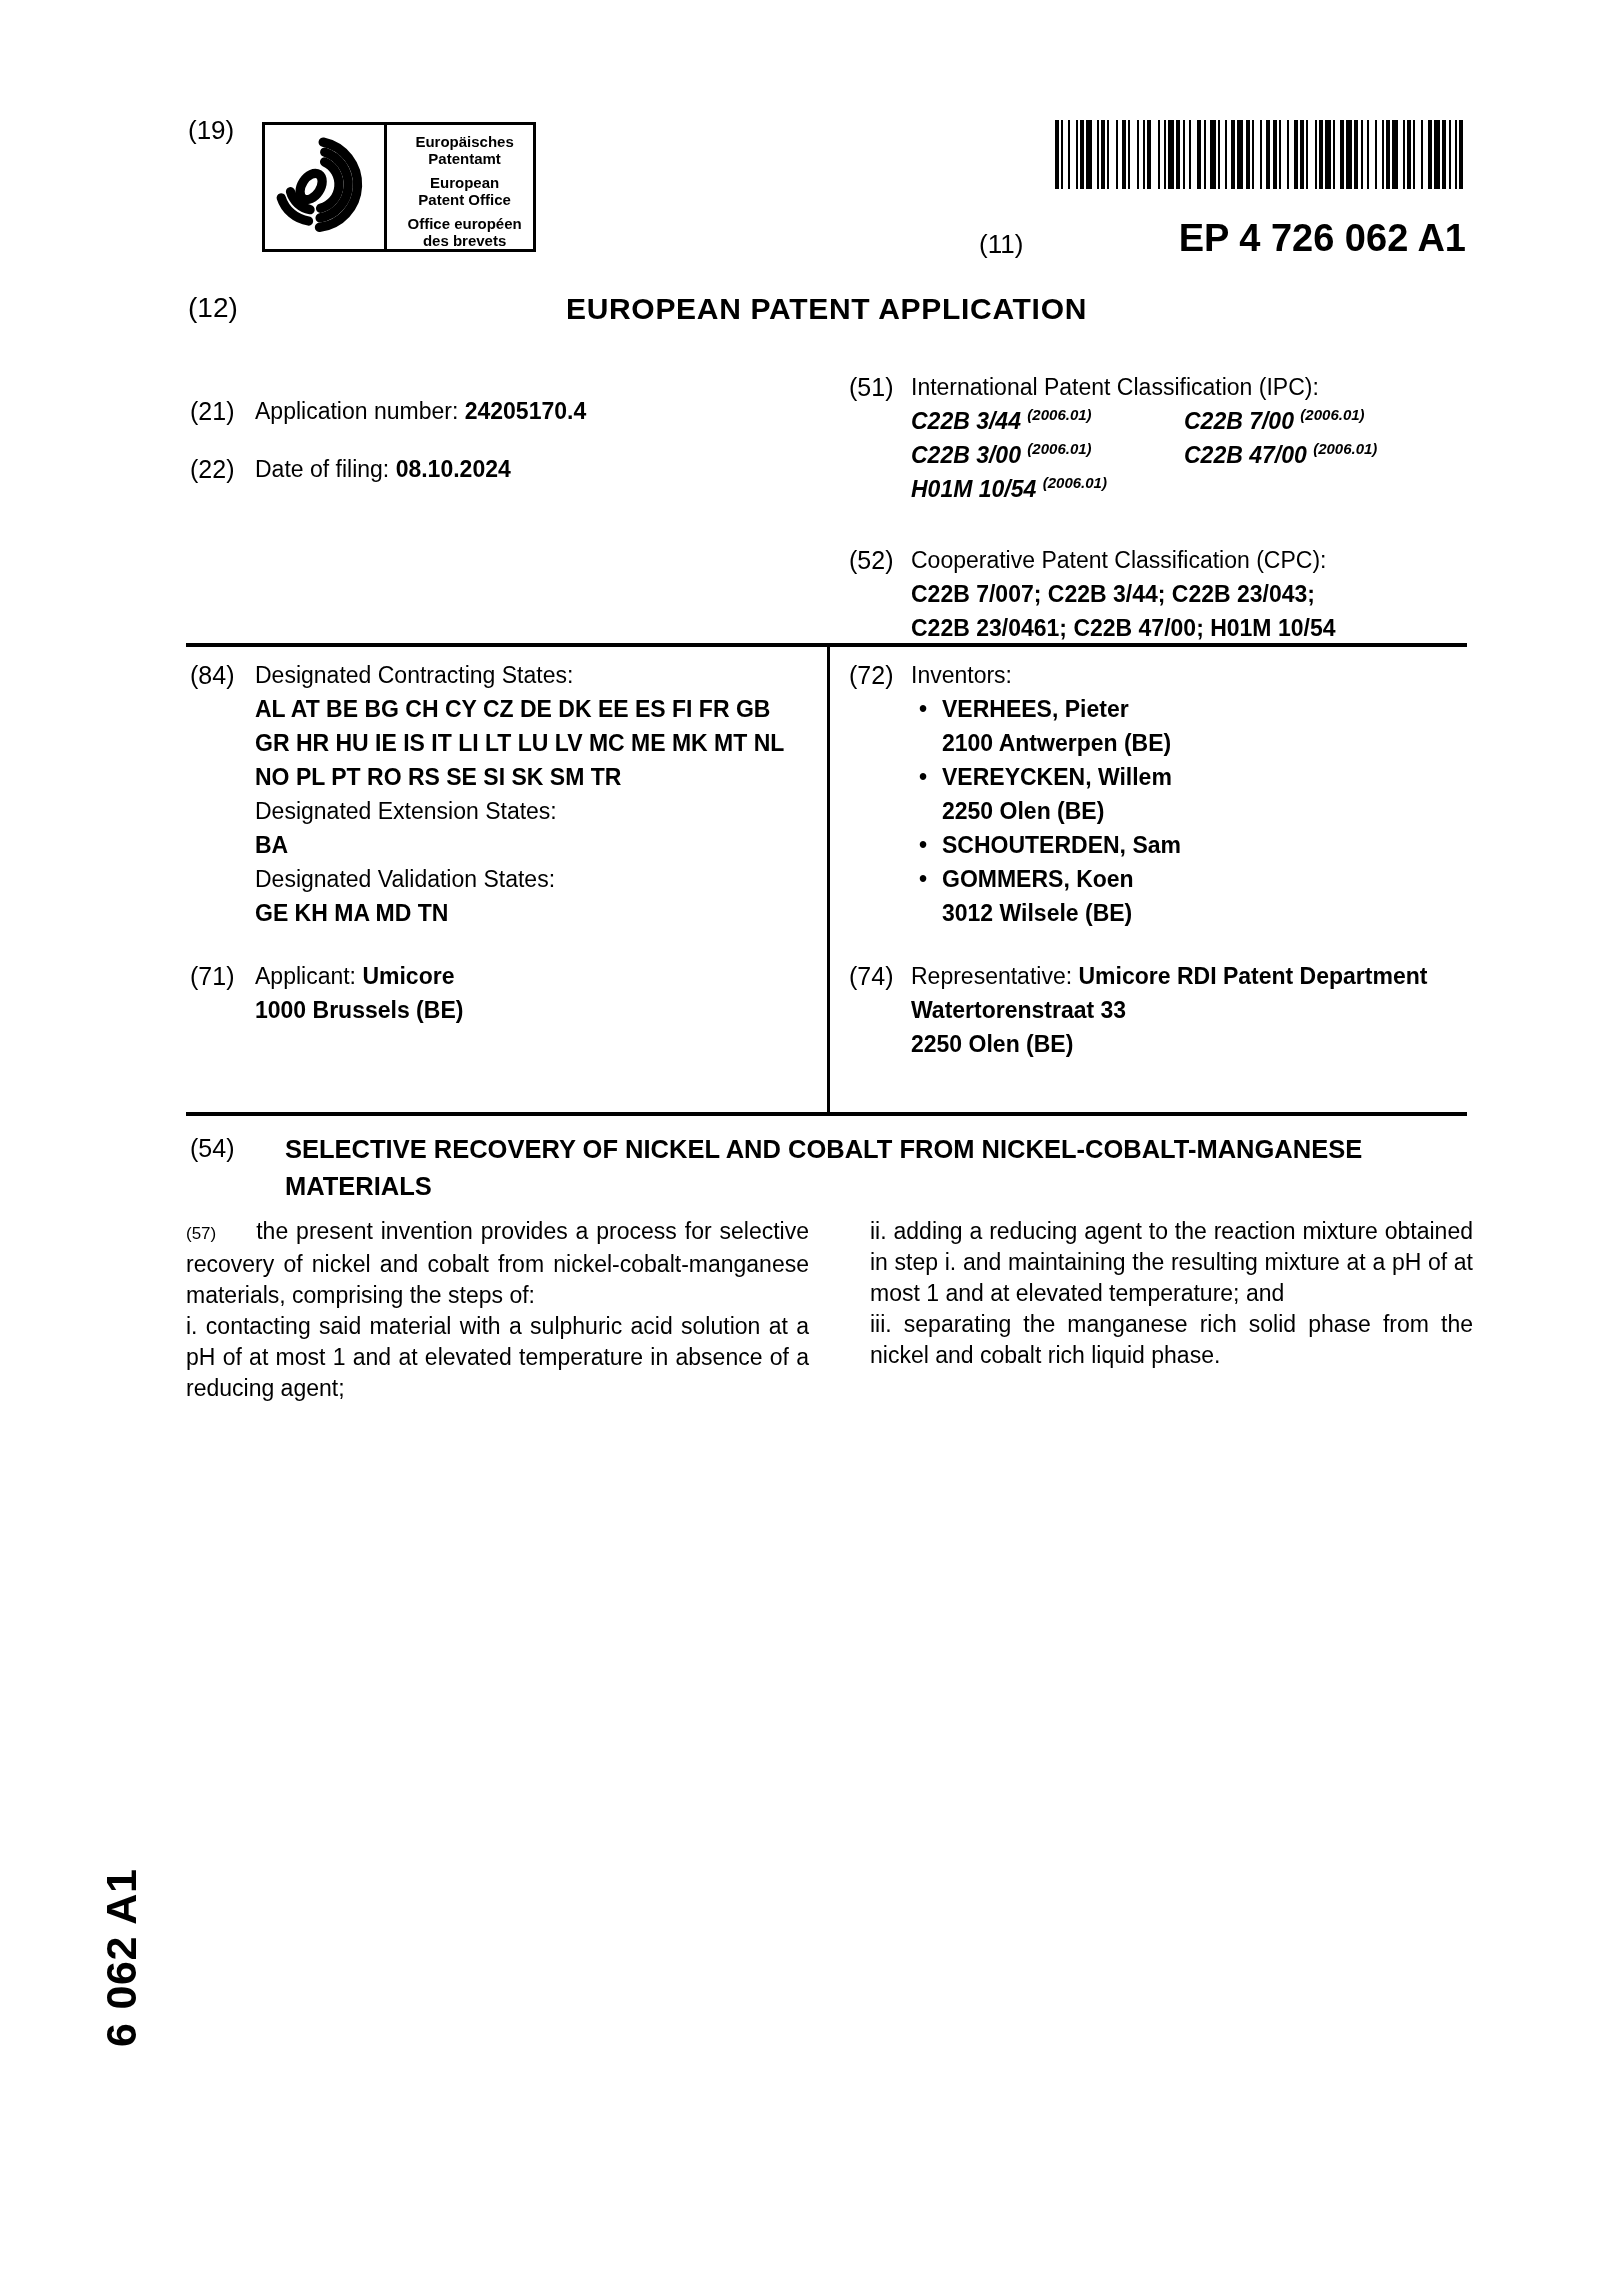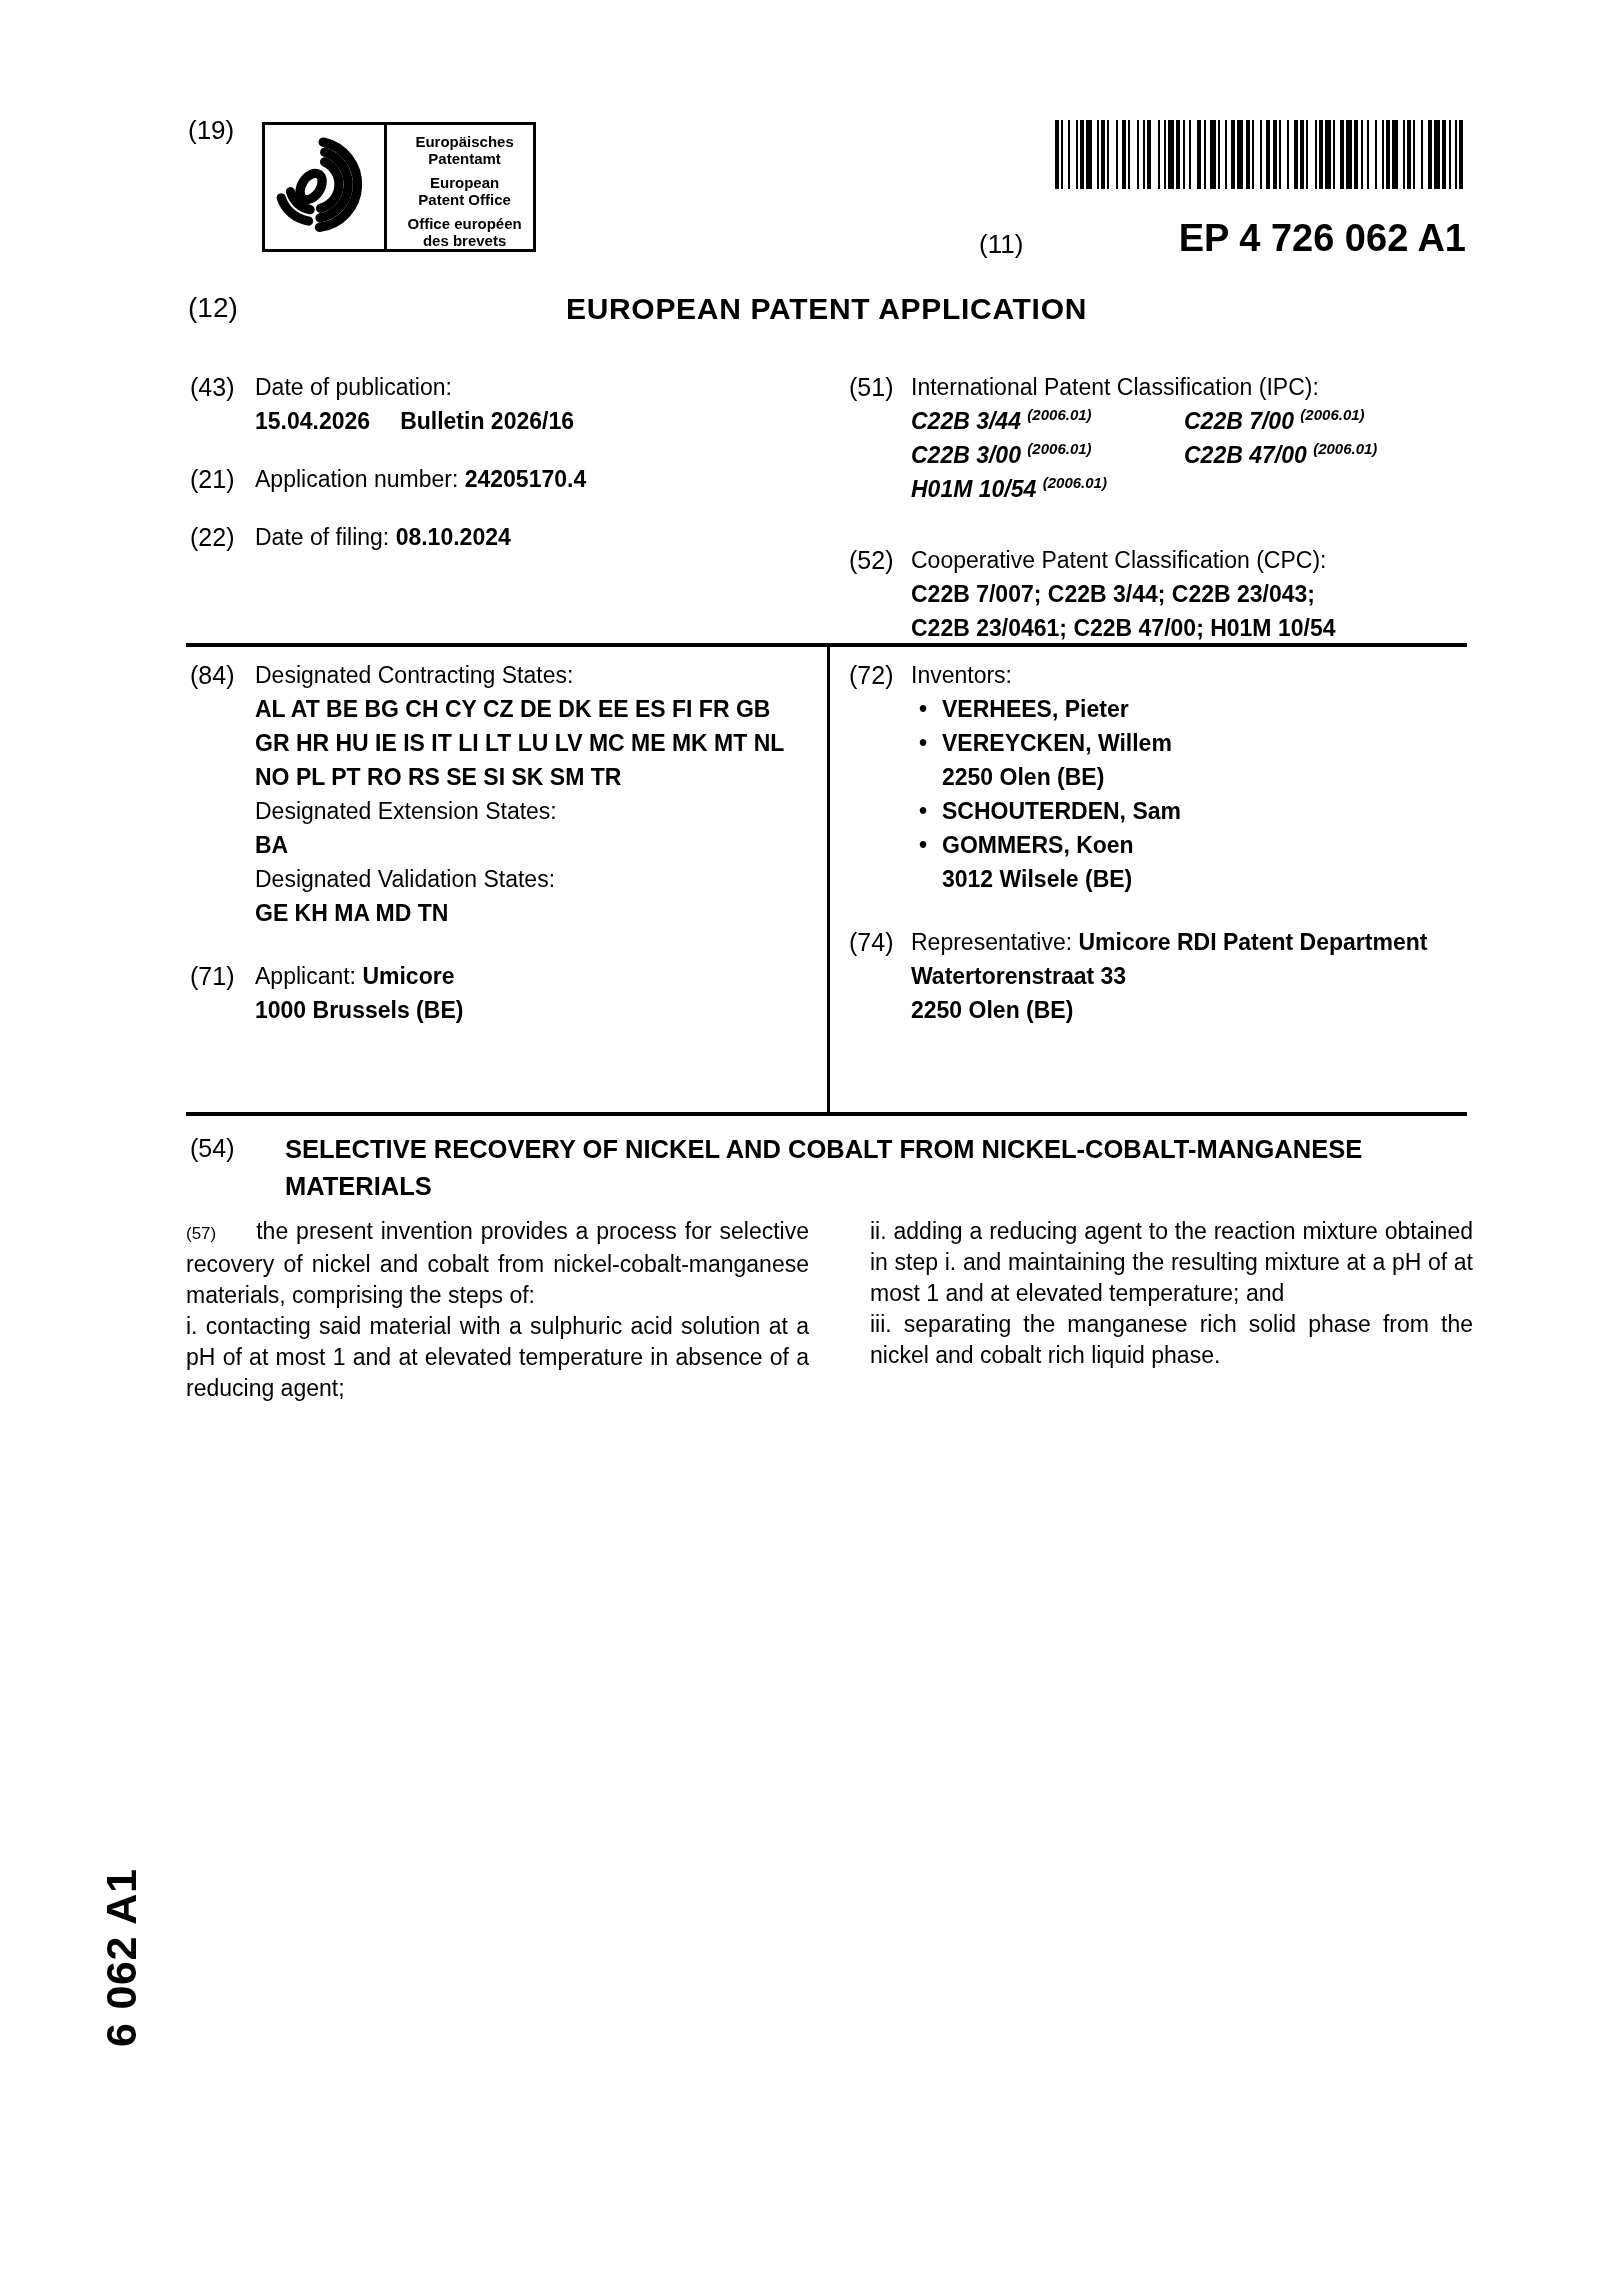--- a/index.html
+++ b/index.html
@@ -165,27 +165,20 @@
       <i style="left: 400px; width: 2.1px;"></i>
       <i style="left: 404px; width: 4.2px;"></i>
     </div>
   <div id="ref11" class="abs ref">(11)</div>
   <div id="pub-number" class="abs">EP 4 726 062 A1</div>
 
   <div id="ref12" class="abs ref">(12)</div>
   <div id="doc-type" class="abs">EUROPEAN PATENT APPLICATION</div>
 
   <div id="left-fields" class="abs fieldcol">
-    <div class="row">
-      <span class="num">(43)</span>
-      <div class="content">
-        <div class="nowrap">Date of publication:</div>
-        <div class="nowrap"><span class="b">15.04.2026</span><span class="val-sp"></span><span class="b">Bulletin 2026/16</span></div>
-      </div>
-    </div>
     <div class="row gap37">
       <span class="num">(21)</span>
       <div class="content nowrap">
         <span>Application number:</span>
         <span class="b">24205170.4</span>
       </div>
     </div>
     <div class="row gap37">
       <span class="num">(22)</span>
       <div class="content nowrap">
@@ -250,20 +243,21 @@
 
   <div id="box-right" class="abs fieldcol">
     <div class="row">
       <span class="num">(72)</span>
       <div class="content">
         <div class="nowrap">Inventors:</div>
         <div class="inv-item">
           <span class="bullet b">•</span>
           <div class="itext">
             <div class="b nowrap">VERHEES, Pieter</div>
+            <div class="b nowrap">2100 Antwerpen (BE)</div>
           </div>
         </div>
         <div class="inv-item">
           <span class="bullet b">•</span>
           <div class="itext">
             <div class="b nowrap">VEREYCKEN, Willem</div>
             <div class="b nowrap">2250 Olen (BE)</div>
           </div>
         </div>
         <div class="inv-item">

